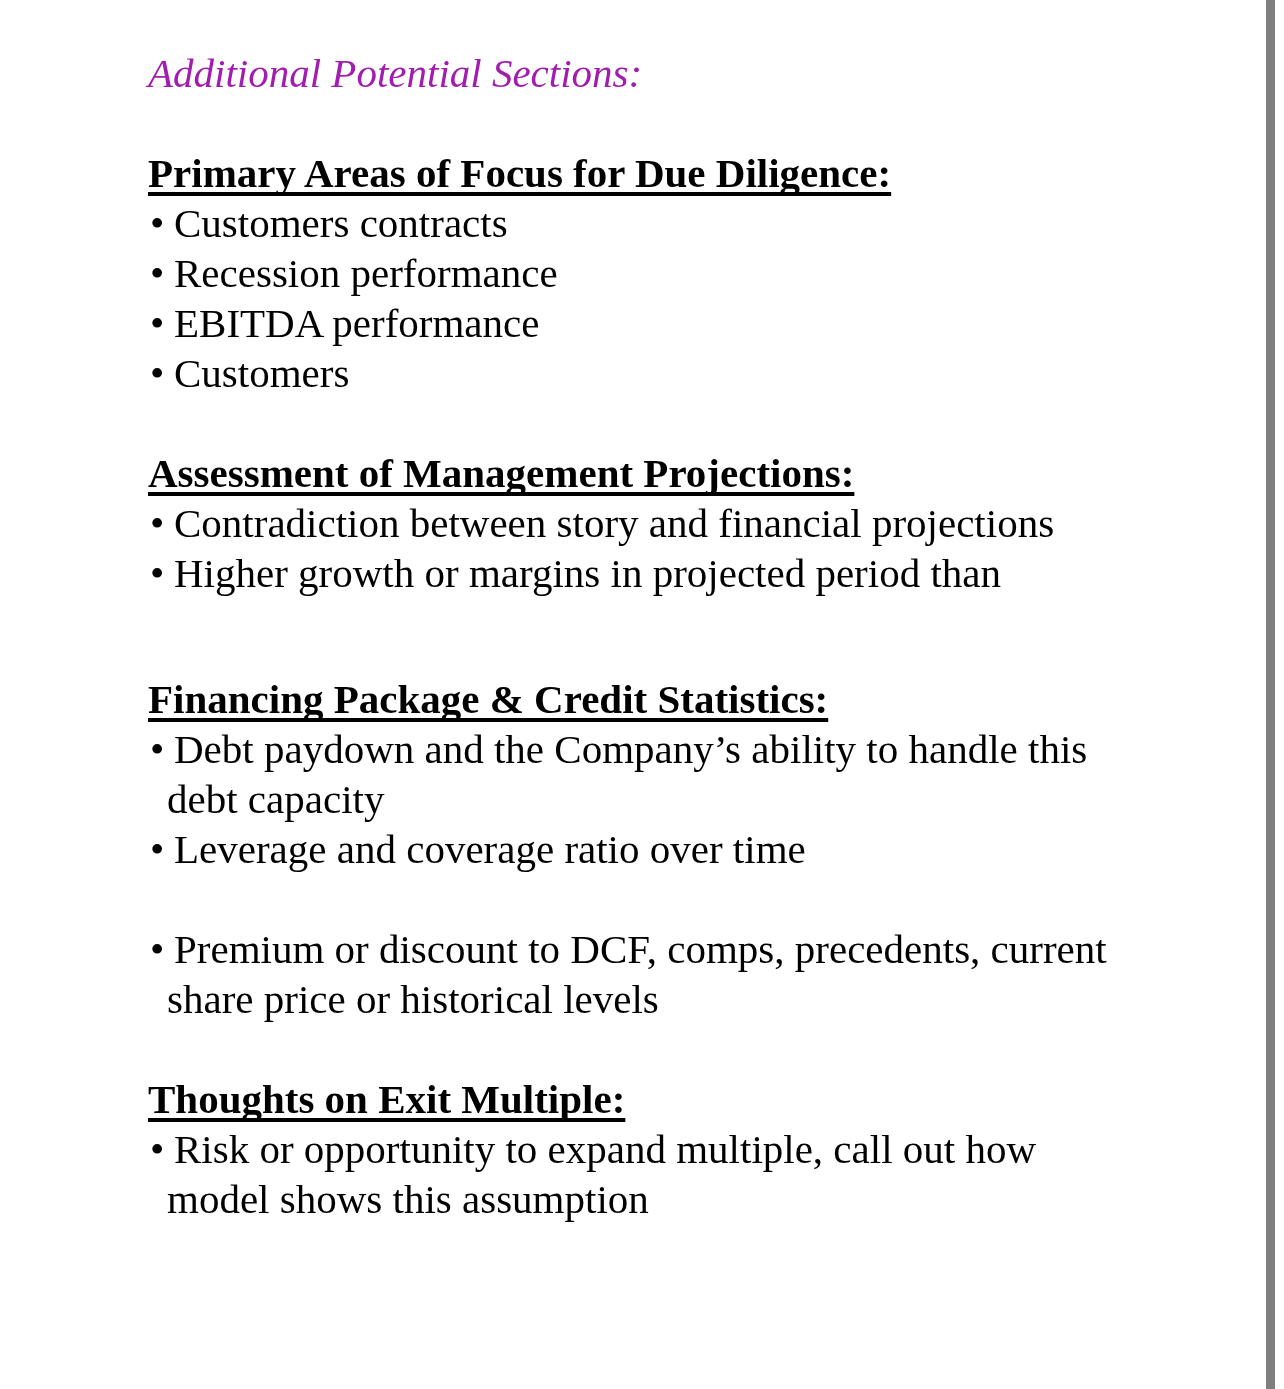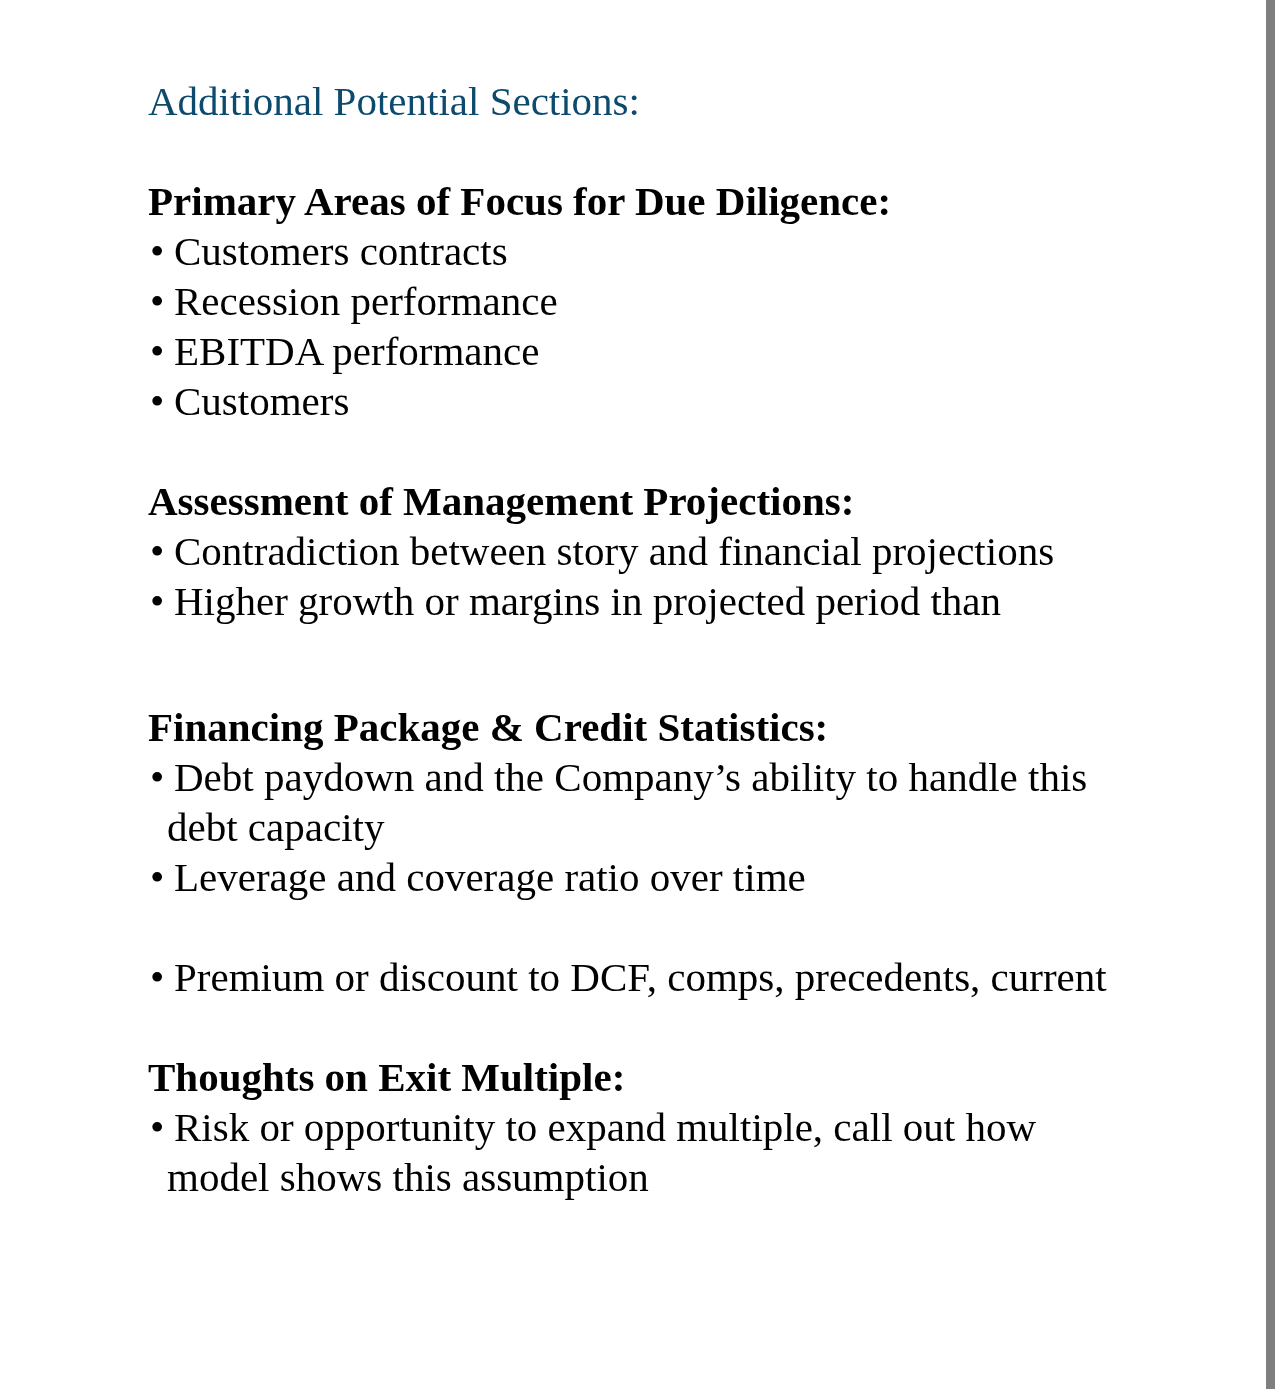--- a/index.html
+++ b/index.html
@@ -21,27 +21,28 @@
     left: 148px;
     top: 48px;
     width: 1110px;
   }
   .line {
     font-size: 41px;
     line-height: 50px;
     white-space: nowrap;
   }
   .intro {
-    color: #0c4a6e;
-    margin-top: 28px;
+    font-style: italic;
+    color: #a21caf;
   }
   .section { margin-top: 50px; }
   .section.gap2 { margin-top: 76px; }
   .heading { font-weight: 700; }
   .heading .hu {
+    text-decoration: underline;
     text-decoration-thickness: 4px;
     text-underline-offset: 5px;
     text-decoration-skip-ink: none;
   }
   .li-first {
     position: relative;
     padding-left: 26px;
   }
   .dot {
     position: absolute;
@@ -128,20 +129,21 @@
         </div>
       </div>
     </div>
 
     <div class="section">
       <div class="item">
         <div class="line li-first">
           <span class="dot">•</span>
           <span>Premium or discount to DCF, comps, precedents, current</span>
         </div>
+        <div class="line li-cont">share price or historical levels</div>
       </div>
     </div>
 
     <div class="section">
       <div class="line heading"><span class="hu">Thoughts on Exit Multiple:</span></div>
       <div class="item">
         <div class="line li-first">
           <span class="dot">•</span>
           <span>Risk or opportunity to expand multiple, call out how</span>
         </div>

